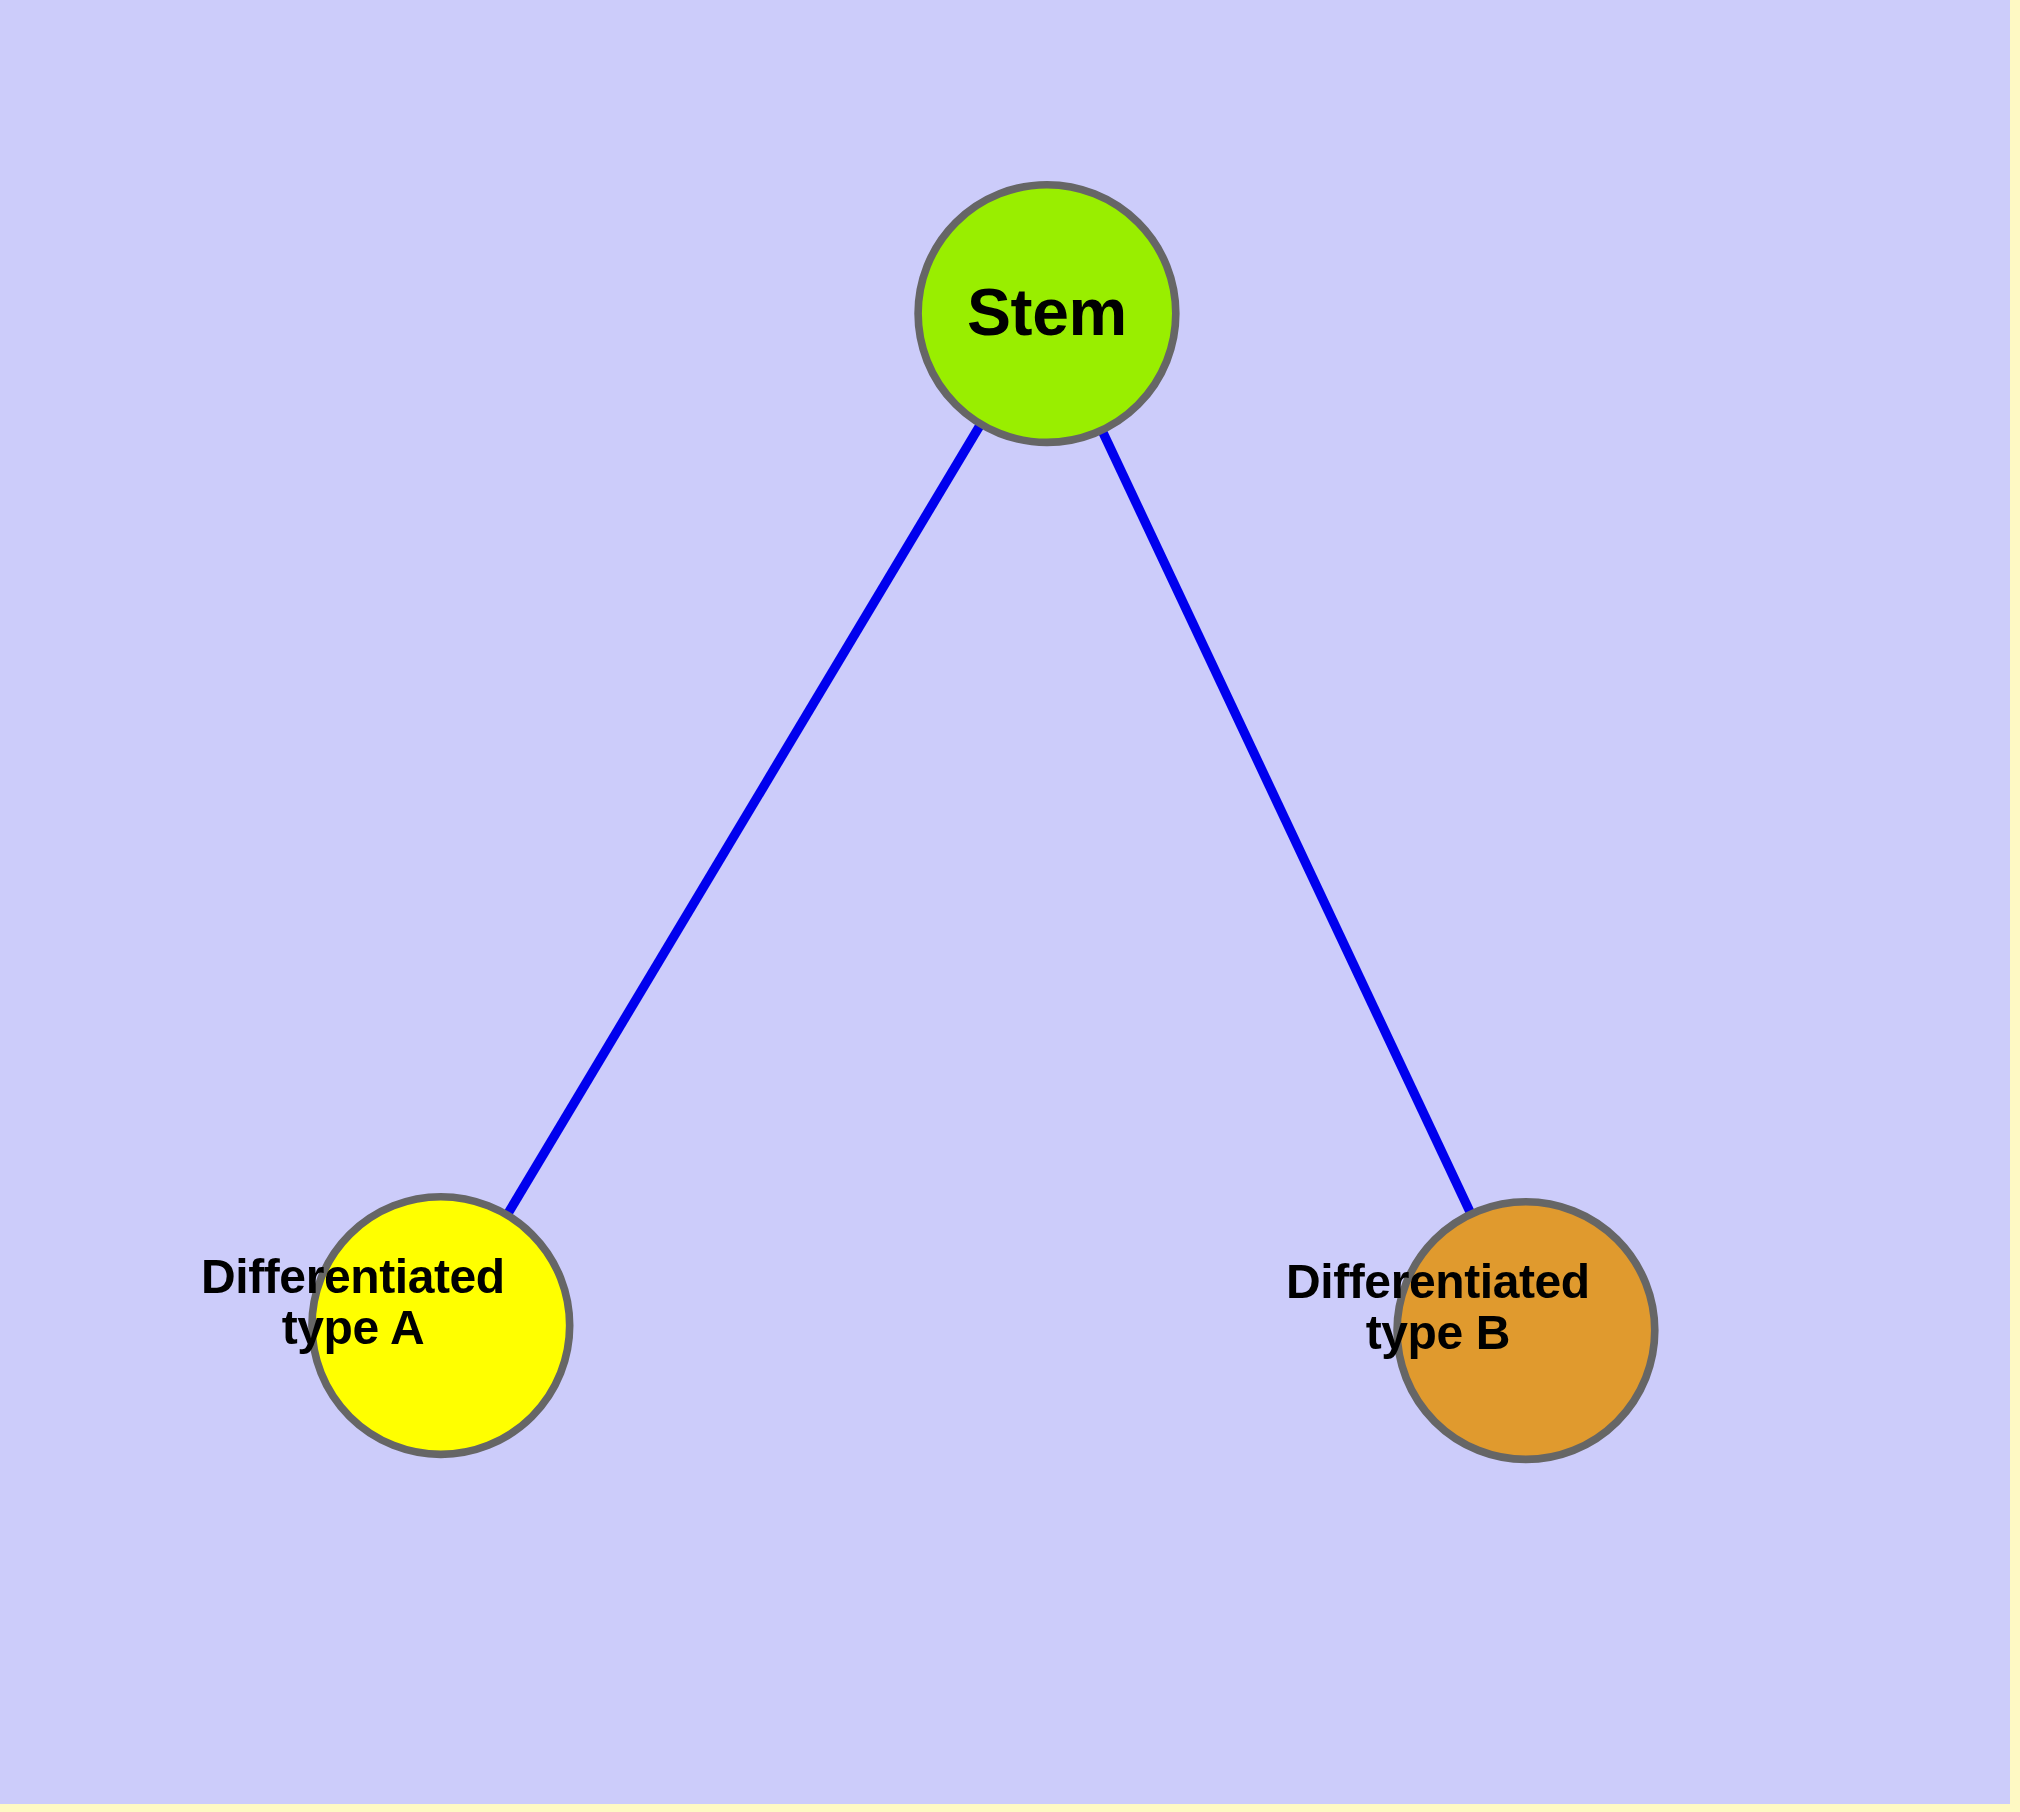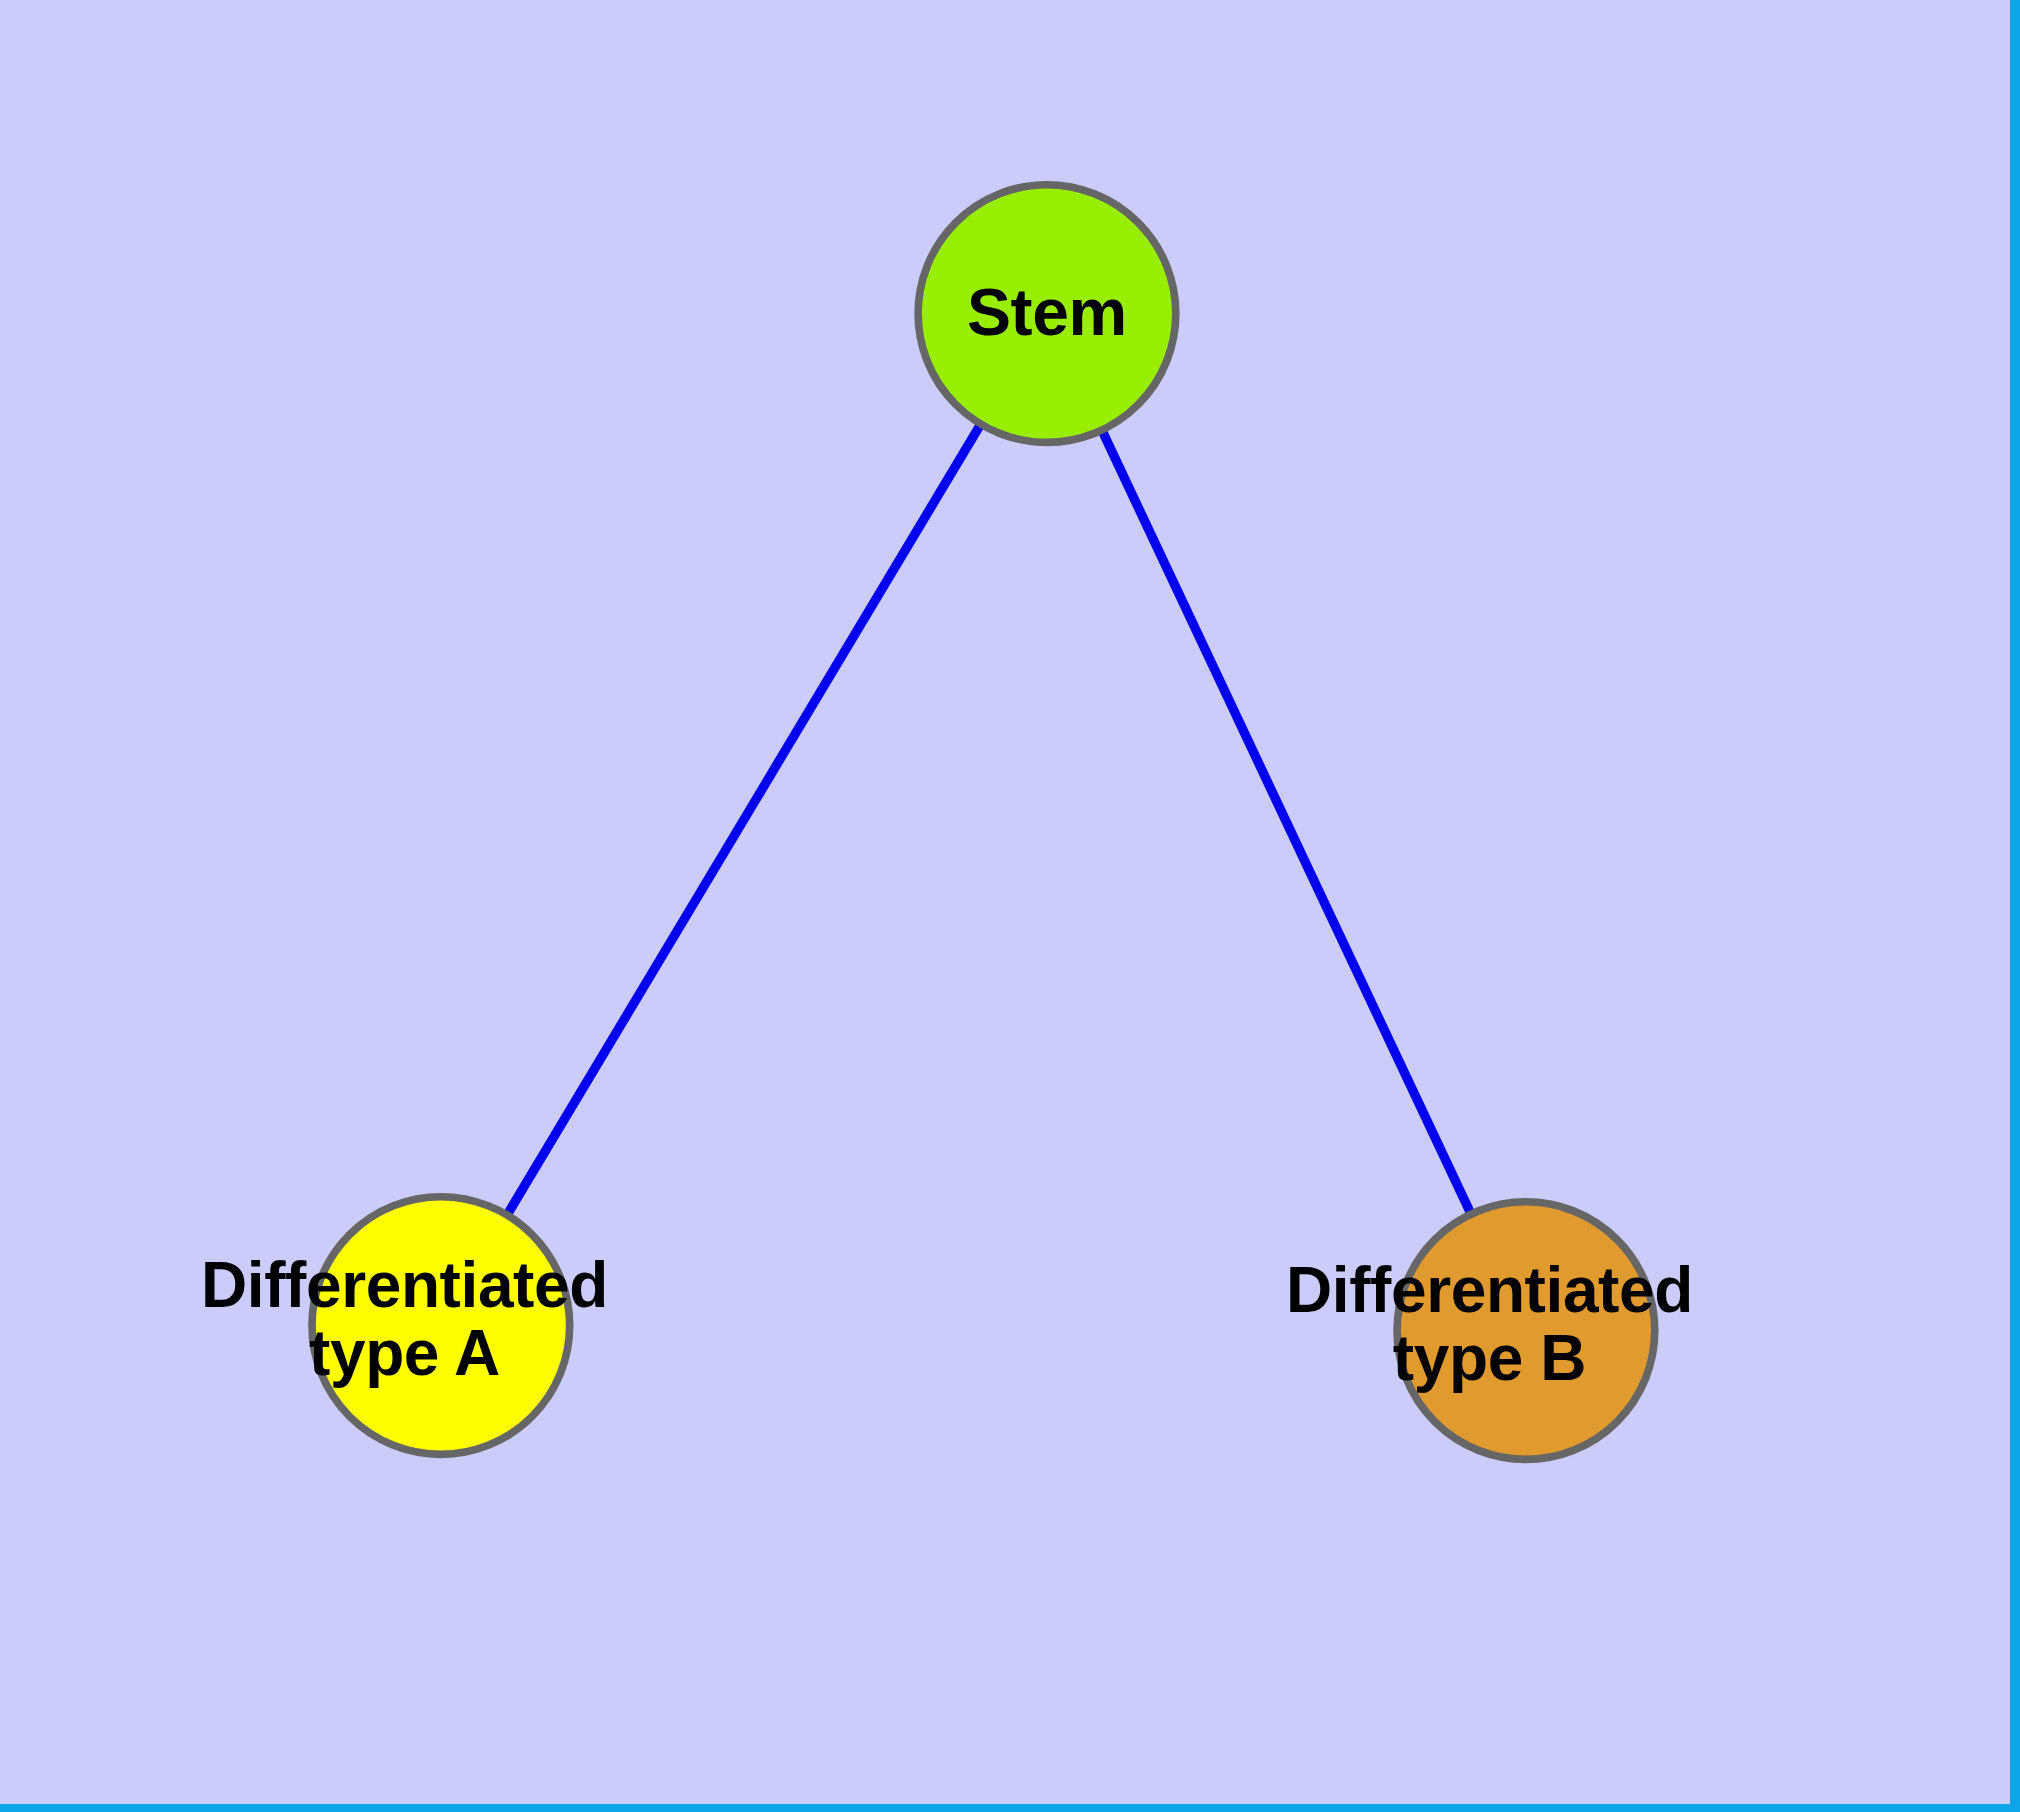--- a/index.html
+++ b/index.html
@@ -5,21 +5,21 @@
 <style>
   html, body {
     margin: 0;
     padding: 0;
     background: #ffffff;
   }
   #canvas {
     position: relative;
     width: 2021px;
     height: 1812px;
-    background: #0ea5e9;
+    background: #fef9c3;
     overflow: hidden;
     font-family: "Liberation Sans", "DejaVu Sans", sans-serif;
   }
   #plot-area {
     position: absolute;
     left: 0px;
     top: 0px;
     width: 2010px;
     height: 1804px;
     background: #ccccfa;
@@ -39,21 +39,21 @@
     font-weight: bold;
     line-height: 1.06;
     white-space: pre;
     pointer-events: none;
     letter-spacing: -0.4px;
   }
   .label-stem {
     font-size: 66px;
   }
   .label-leaf {
-    font-size: 64px;
+    font-size: 48px;
   }
 </style>
 </head>
 <body>
 
 <div id="canvas">
 
   <div id="plot-area"></div>
 
   <svg id="graph-svg" viewBox="0 0 2384 2138" preserveAspectRatio="none">

